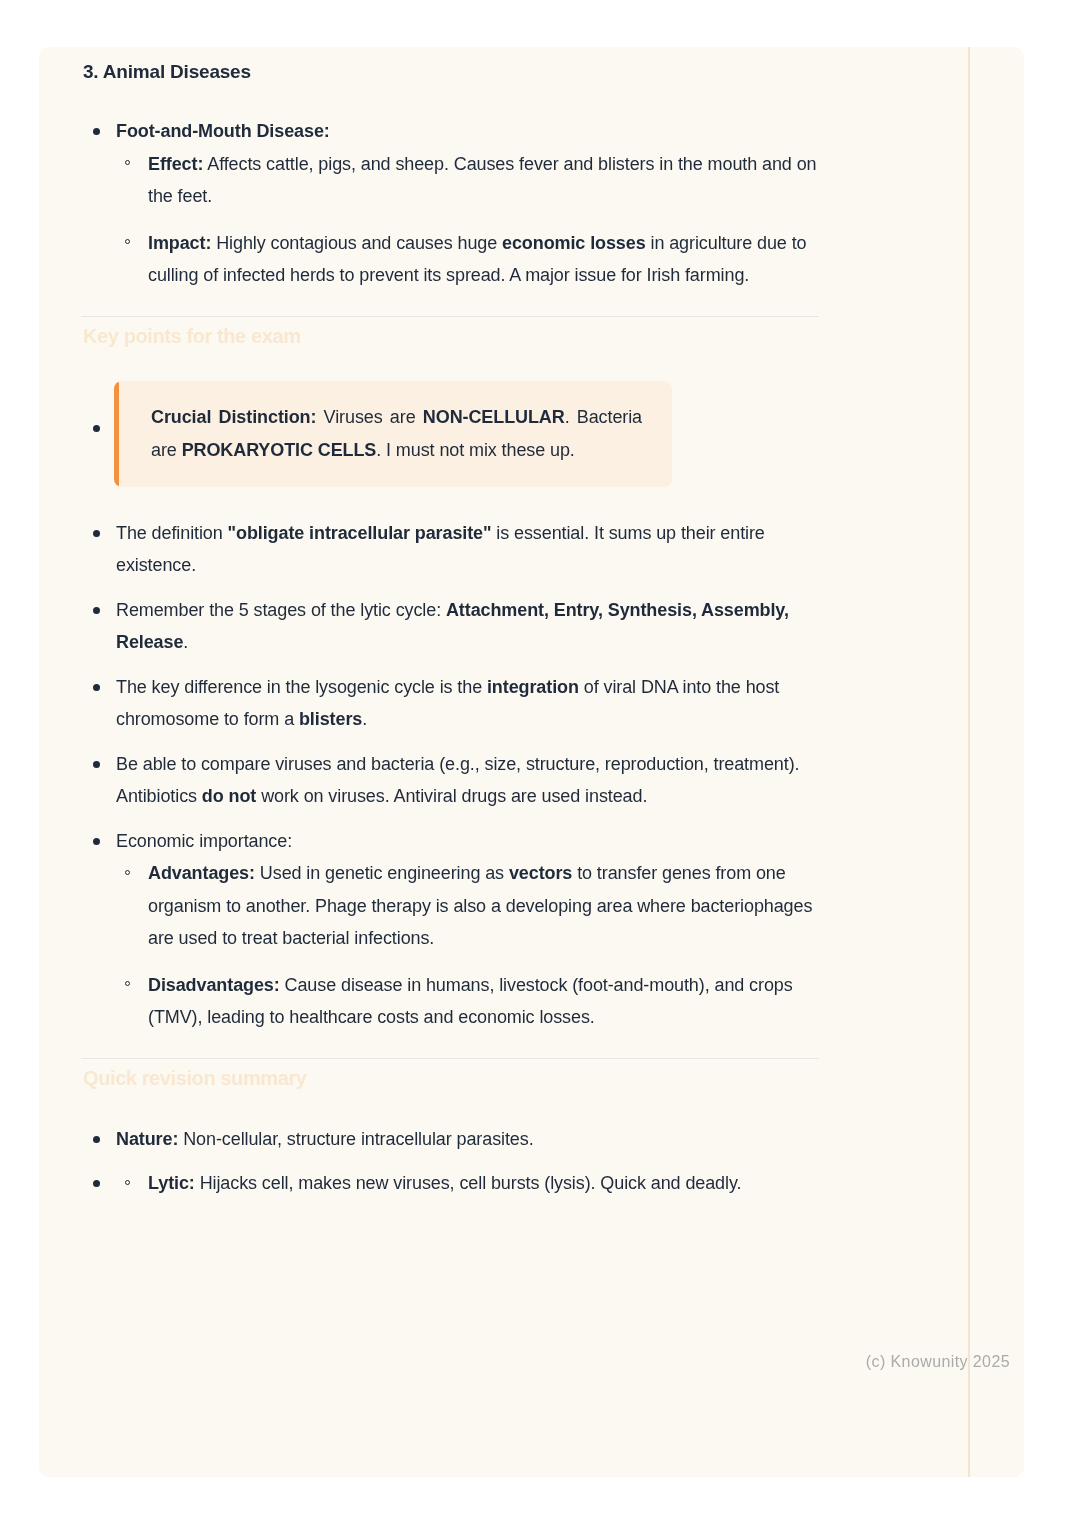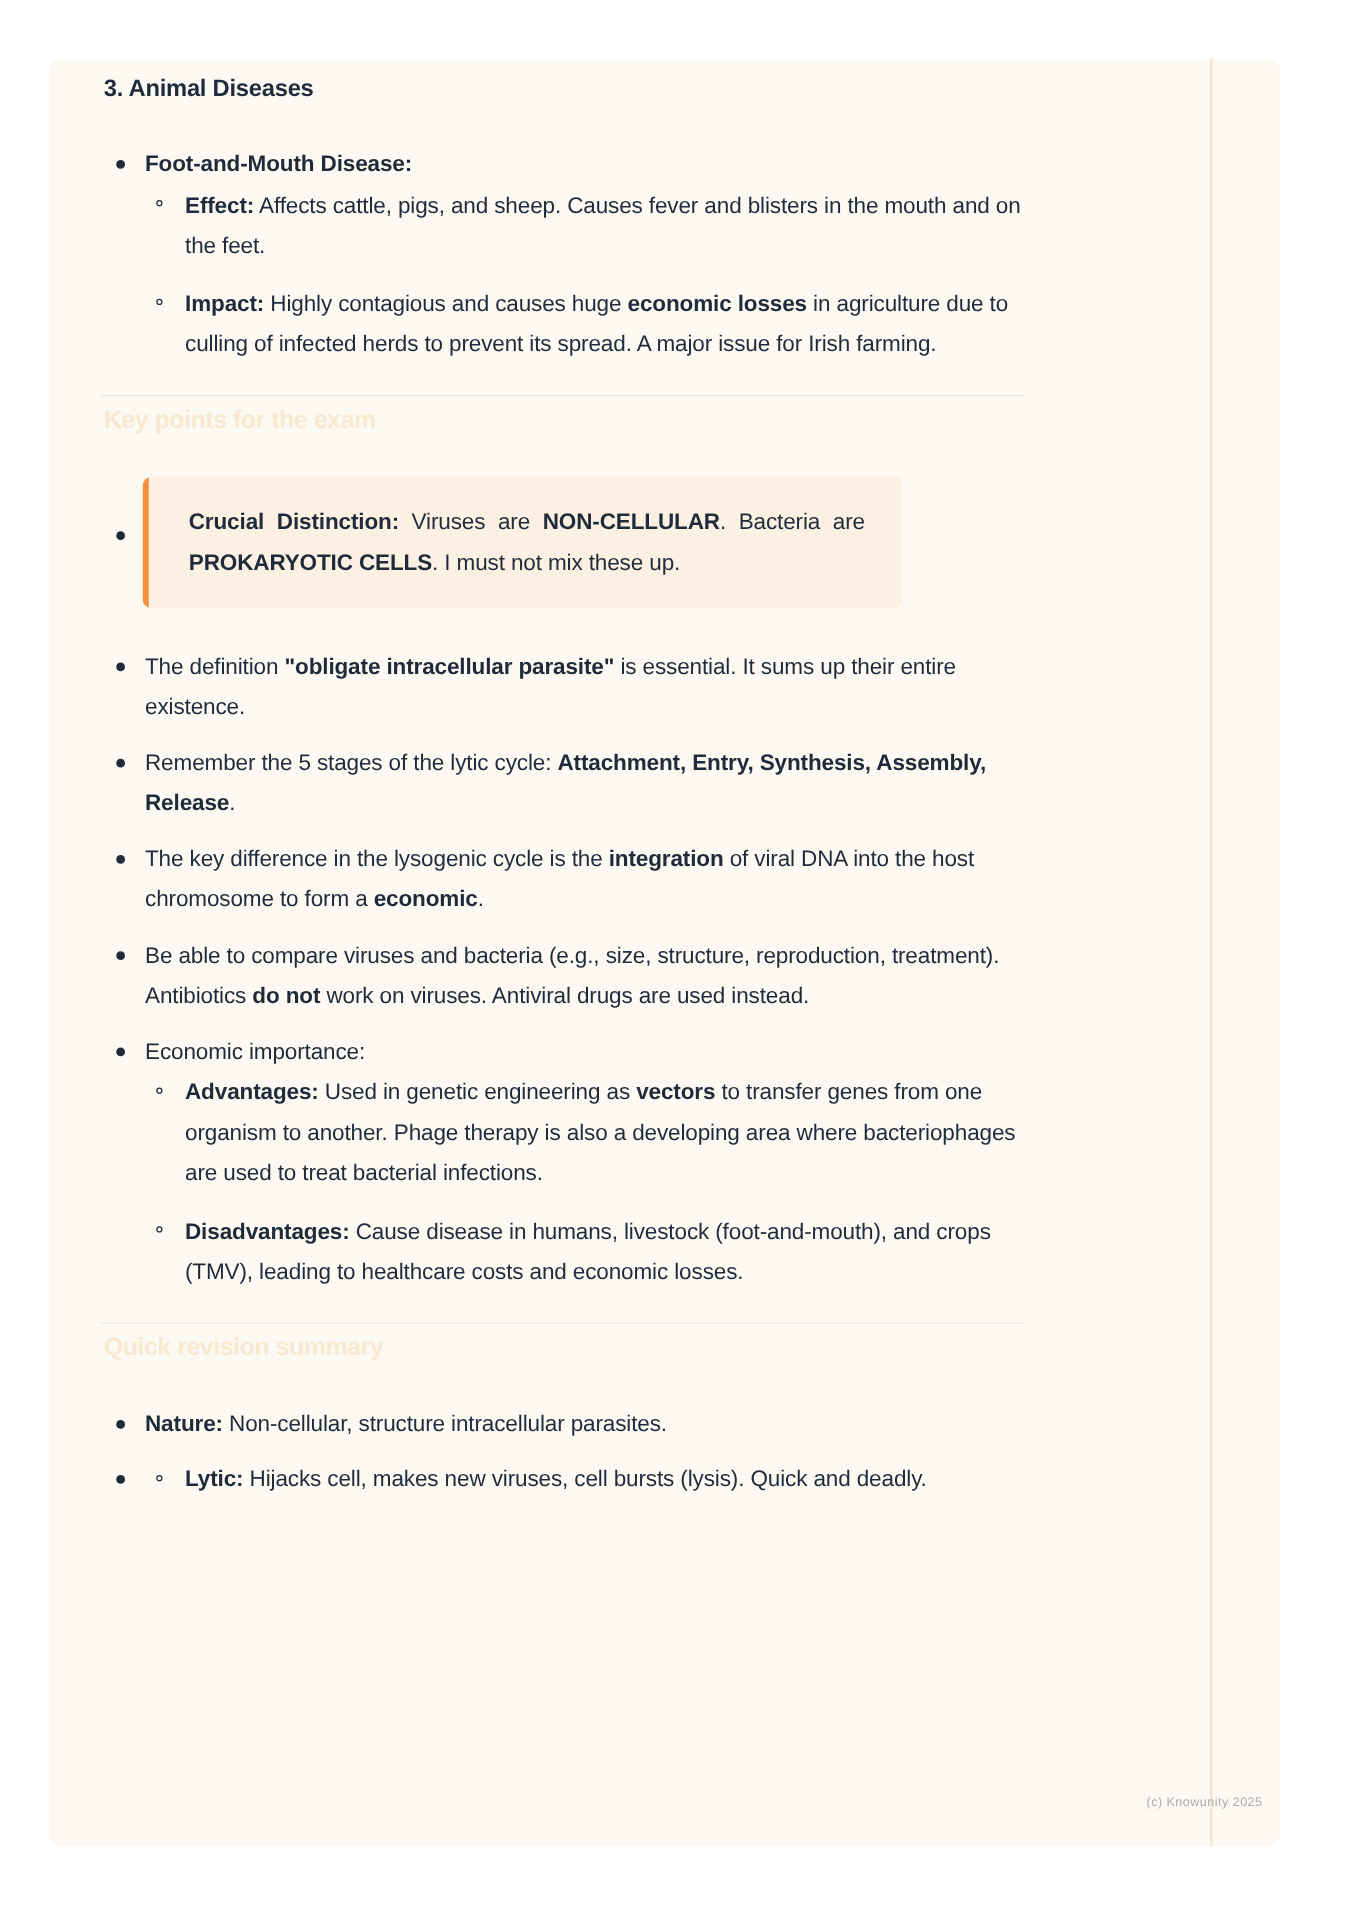--- a/index.html
+++ b/index.html
@@ -29,24 +29,24 @@
   ul.l1{margin-top:30px;width:736px;}
   ul.l1.tight{margin-top:26px;}
   ul.l1 > li{position:relative;padding-left:33px;}
   ul.l1 > li + li{margin-top:12px;}
   ul.l2 > li{position:relative;padding-left:32px;}
   ul.l2 > li + li{margin-top:14px;}
   .dot{position:absolute;left:10px;top:13px;width:7px;height:7px;border-radius:50%;background:var(--text);}
   ul.l2 .dot{left:9px;top:12.5px;width:5px;height:5px;background:transparent;border:1.5px solid var(--text);}
   li.callout-item > .dot{top:44px;}
   ul.l1 > li.callout-item + li{margin-top:30px;}
-  .callout{position:relative;margin-left:-2px;width:608px;background:var(--callout-bg);border-radius:8px;padding:20px 30px 20px 37px;overflow:hidden;}
+  .callout{position:relative;margin-left:-2px;width:558px;background:var(--callout-bg);border-radius:8px;padding:20px 30px 20px 37px;overflow:hidden;}
   .callout .accent-bar{position:absolute;left:0;top:0;width:5px;height:100%;background:var(--accent-orange);border-radius:3px;}
   .callout .t{line-height:33px;text-align:justify;}
-  .copyright{position:absolute;top:1437px;right:70px;font-size:10px;letter-spacing:0.4px;color:var(--copyright);z-index:2;}
+  .copyright{position:absolute;top:1353px;right:70px;font-size:16px;letter-spacing:0.4px;color:var(--copyright);z-index:2;}
 </style>
 </head>
 <body>
 
 <div class="page">
   <div class="card">
     <div class="vline"></div>
 
     <div class="content">
 
@@ -84,21 +84,21 @@
         <li>
           <span class="dot"></span>
           <p class="t"><span>The definition </span><span class="b">"obligate intracellular parasite"</span><span> is essential. It sums up their entire existence.</span></p>
         </li>
         <li>
           <span class="dot"></span>
           <p class="t"><span>Remember the 5 stages of the lytic cycle: </span><span class="b">Attachment, Entry, Synthesis, Assembly, Release</span><span>.</span></p>
         </li>
         <li>
           <span class="dot"></span>
-          <p class="t"><span>The key difference in the lysogenic cycle is the </span><span class="b">integration</span><span> of viral DNA into the host chromosome to form a </span><span class="b">economic</span><span>.</span></p>
+          <p class="t"><span>The key difference in the lysogenic cycle is the </span><span class="b">integration</span><span> of viral DNA into the host chromosome to form a </span><span class="b">blisters</span><span>.</span></p>
         </li>
         <li>
           <span class="dot"></span>
           <p class="t"><span>Be able to compare viruses and bacteria (e.g., size, structure, reproduction, treatment). Antibiotics </span><span class="b">do not</span><span> work on viruses. Antiviral drugs are used instead.</span></p>
         </li>
         <li>
           <span class="dot"></span>
           <p class="t"><span>Economic importance:</span></p>
           <ul class="l2">
             <li>

